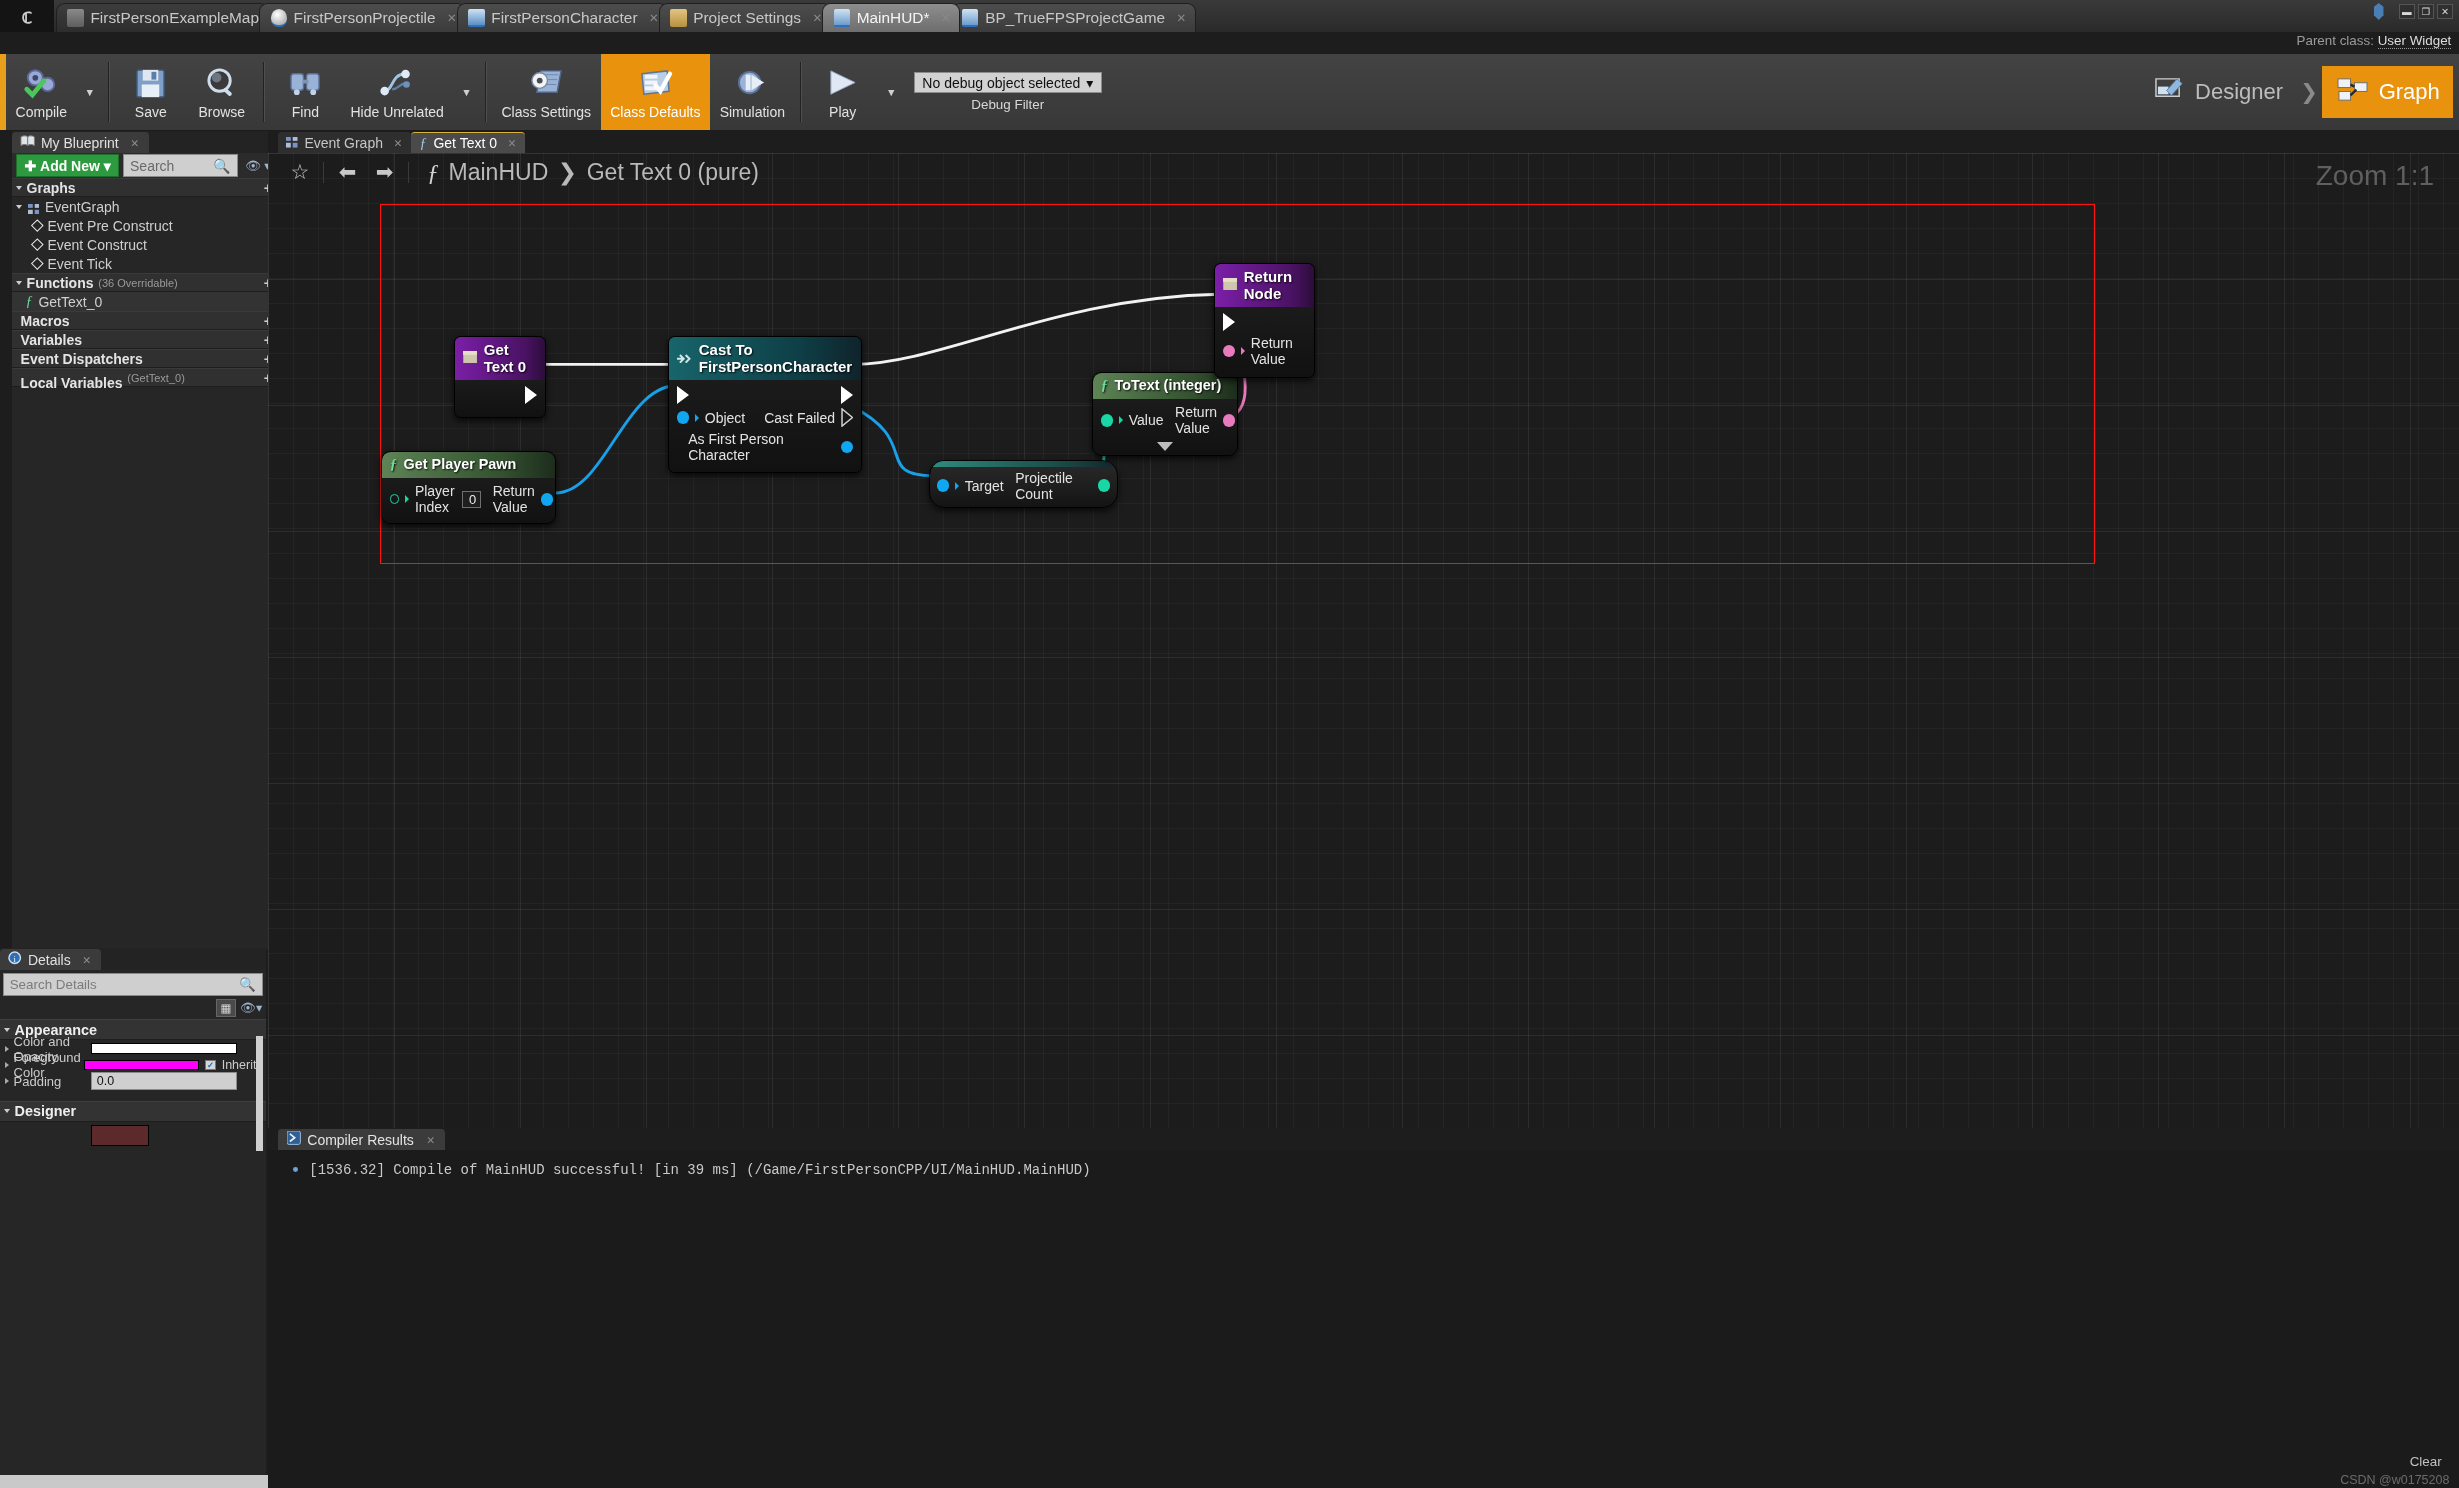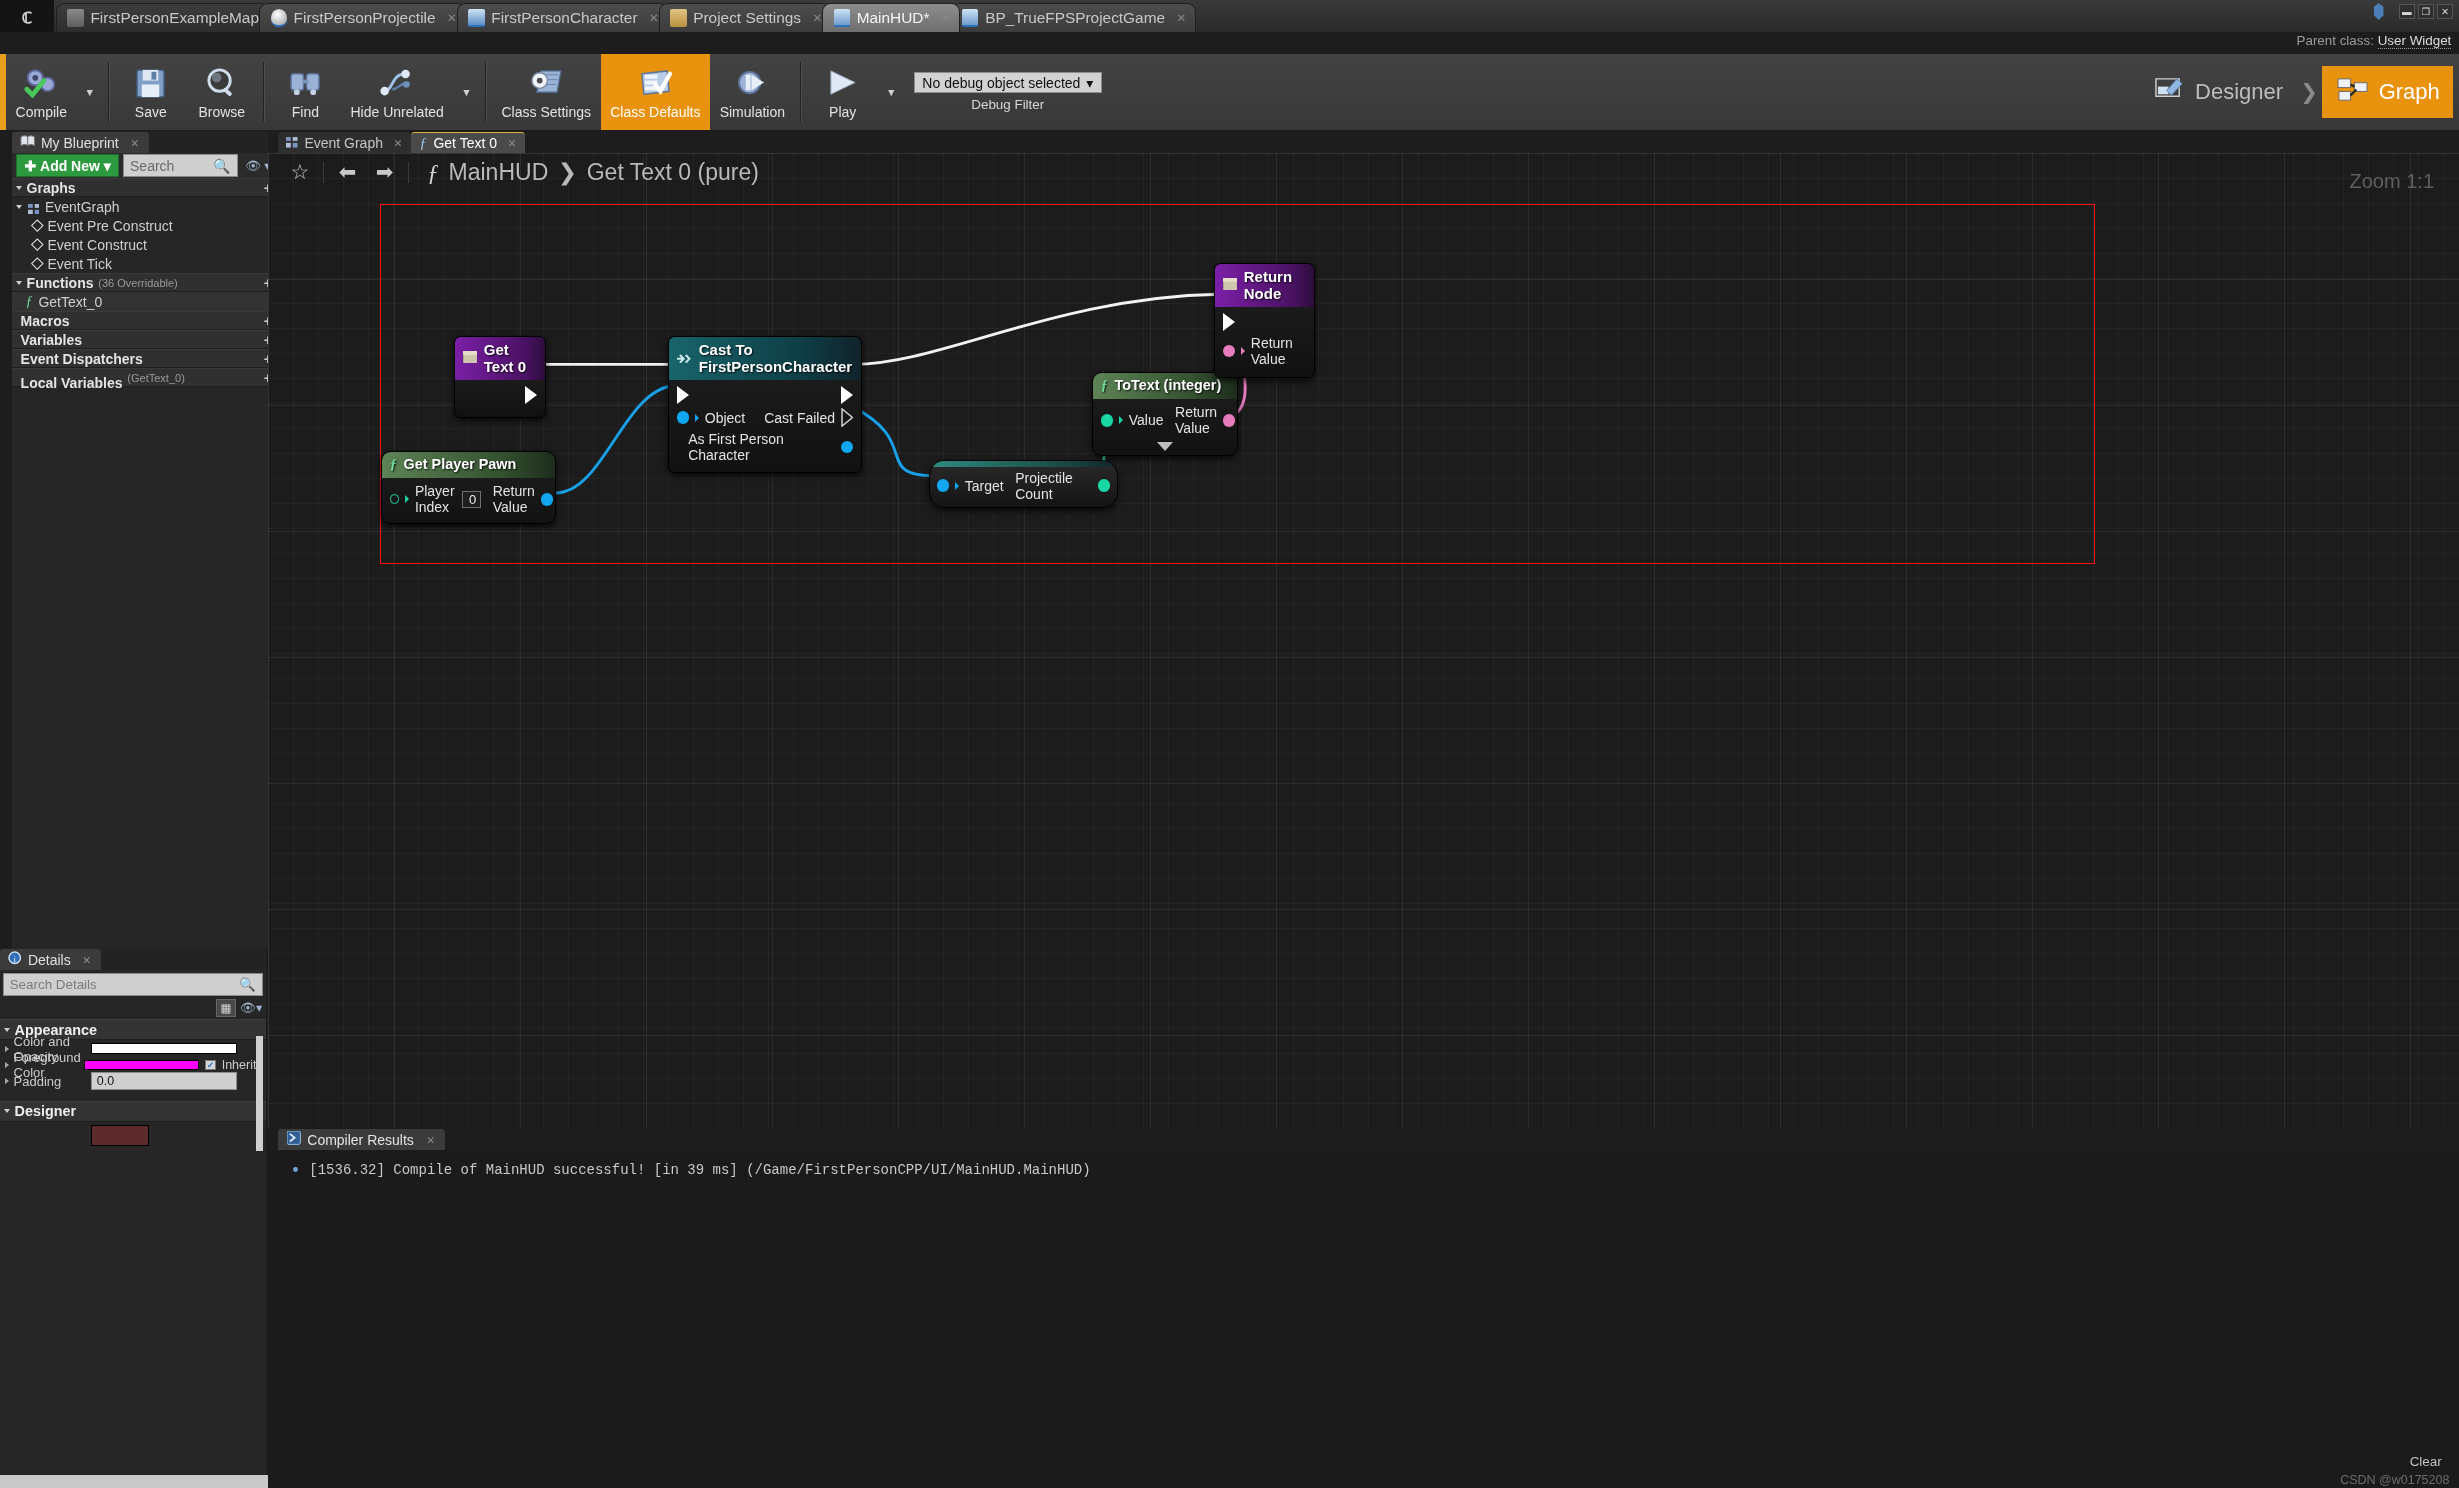--- a/index.html
+++ b/index.html
@@ -153,21 +153,21 @@
       #1c1c1c;
   }
   .graph-topbar { position:absolute; left:0; top:0; width:2191px; height:38px;
                   display:flex; align-items:center; gap:0; padding-left:13.4px; }
   .gt-ico { width:37px; height:33px; display:flex; align-items:center; justify-content:center;
             color:#c9c9c9; font-size:21px; }
   .gt-vsep { width:1px; height:21px; background:#3a3a3a; margin:0 4.8px; }
   .breadcrumb { display:flex; align-items:center; gap:9.6px; margin-left:13.4px;
                 font-size:23px; color:#b9b9b9; }
   .breadcrumb .fx { font-style:italic; font-family:"Liberation Serif",serif; font-size:24px; color:#d3d3d3;}
-  .zoom-lbl { position:absolute; right:25px; top:17px; font-size:20px; color:#5f5f5f; }
+  .zoom-lbl { position:absolute; right:25px; top:7px; font-size:28px; color:#5f5f5f; }
   .watermark { position:absolute; right:23px; bottom:52px; font-size:60px; font-weight:bold;
                color:rgba(255,255,255,.085); letter-spacing:1.9px; }
 
   .selbox { position:absolute; border:1.9px solid #ff1111; }
 
   
   .node { position:absolute; border-radius:6.7px; background:#121212;
           border:1px solid #000; box-shadow:0 2.9px 6.7px rgba(0,0,0,.7); overflow:hidden; }
   .node-hdr { display:flex; align-items:center; gap:6.7px; padding:3.8px 9.6px 4.8px 7.7px;
               font-size:15px; font-weight:bold; color:#fff;

